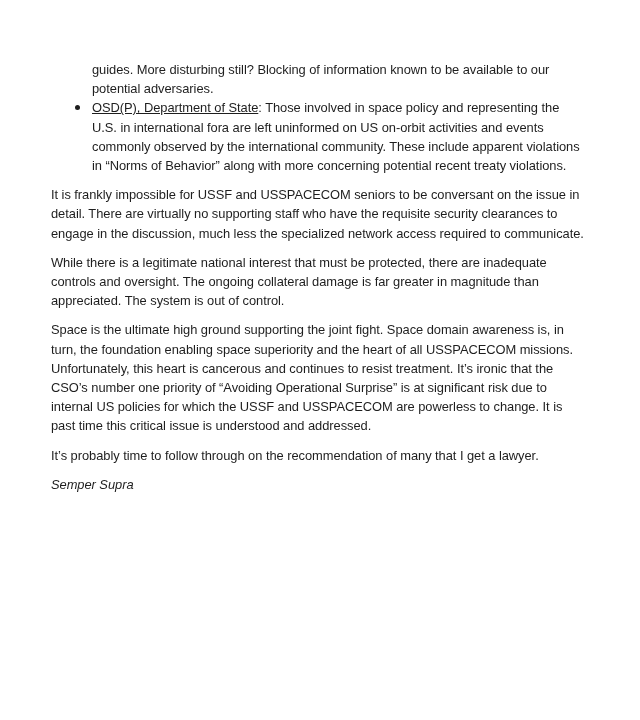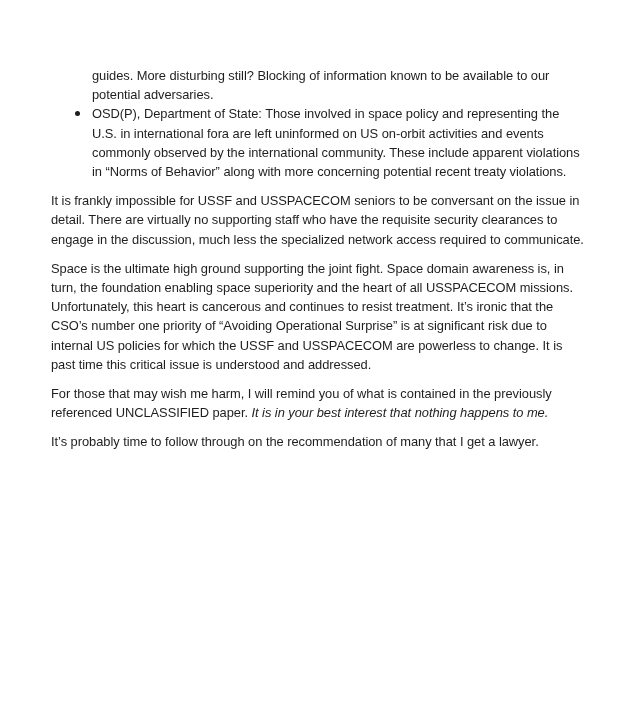--- a/index.html
+++ b/index.html
@@ -11,21 +11,21 @@
       width: 640px;
       height: 720px;
       overflow: hidden;
       position: relative;
       font-family: "Liberation Sans", "DejaVu Sans", sans-serif;
       color: #1e1e1e;
     }
     .page {
       position: absolute;
       left: 51px;
-      top: 66px;
+      top: 60px;
       width: 536px;
       font-size: 12.9px;
       line-height: 19.2px;
       letter-spacing: -0.05px;
     }
     .cont {
       margin-left: 41px;
       margin-bottom: 0;
     }
     ul.bullets {
@@ -39,41 +39,42 @@
     }
     ul.bullets li .dot {
       position: absolute;
       left: 24px;
       top: 7px;
       width: 5px;
       height: 5px;
       border-radius: 50%;
       background: #1e1e1e;
     }
-    .u { }
+    .u { text-decoration: underline; }
     p {
       margin: 0 0 10px 0;
     }
     em { font-style: italic; }
   </style>
 </head>
 <body>
 
 <div class="page">
 
   <p class="cont">guides. More disturbing still? Blocking of information known to be available to our potential adversaries.</p>
 
   <ul class="bullets">
     <li>
       <span class="dot"></span>
       <span class="u">OSD(P), Department of State</span><span>: Those involved in space policy and representing the U.S. in international fora are left uninformed on US on-orbit activities and events commonly observed by the international community. These include apparent violations in “Norms of Behavior” along with more concerning potential recent treaty violations.</span>
     </li>
   </ul>
 
   <p>It is frankly impossible for USSF and USSPACECOM seniors to be conversant on the issue in detail. There are virtually no supporting staff who have the requisite security clearances to engage in the discussion, much less the specialized network access required to communicate.</p>
+  <p>While there is a legitimate national interest that must be protected, there are inadequate controls and oversight. The ongoing collateral damage is far greater in magnitude than appreciated. The system is out of control.</p>
   <p>Space is the ultimate high ground supporting the joint fight. Space domain awareness is, in turn, the foundation enabling space superiority and the heart of all USSPACECOM missions. Unfortunately, this heart is cancerous and continues to resist treatment. It’s ironic that the CSO’s number one priority of “Avoiding Operational Surprise” is at significant risk due to internal US policies for which the USSF and USSPACECOM are powerless to change. It is past time this critical issue is understood and addressed.</p>
 
-  <p><span>For those that may wish me harm, I will remind you of what is contained in the previously referenced UNCLASSIFIED paper. </span><em>It is in your best interest that nothing happens to me.</em></p>
 
   <p>It’s probably time to follow through on the recommendation of many that I get a lawyer.</p>
 
+  <p><em>Semper Supra</em></p>
 
 </div>
 
 </body></html>

